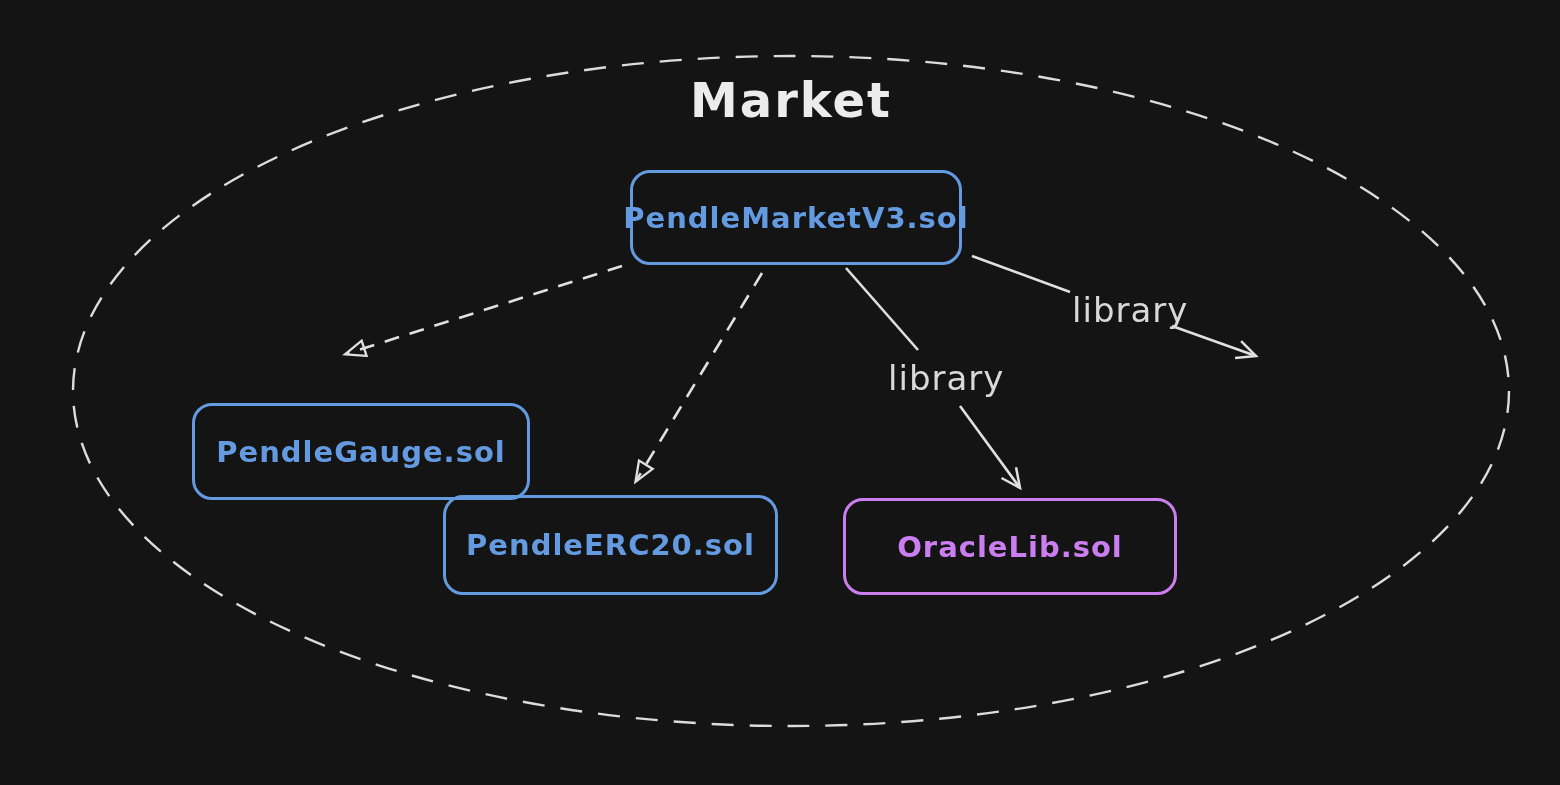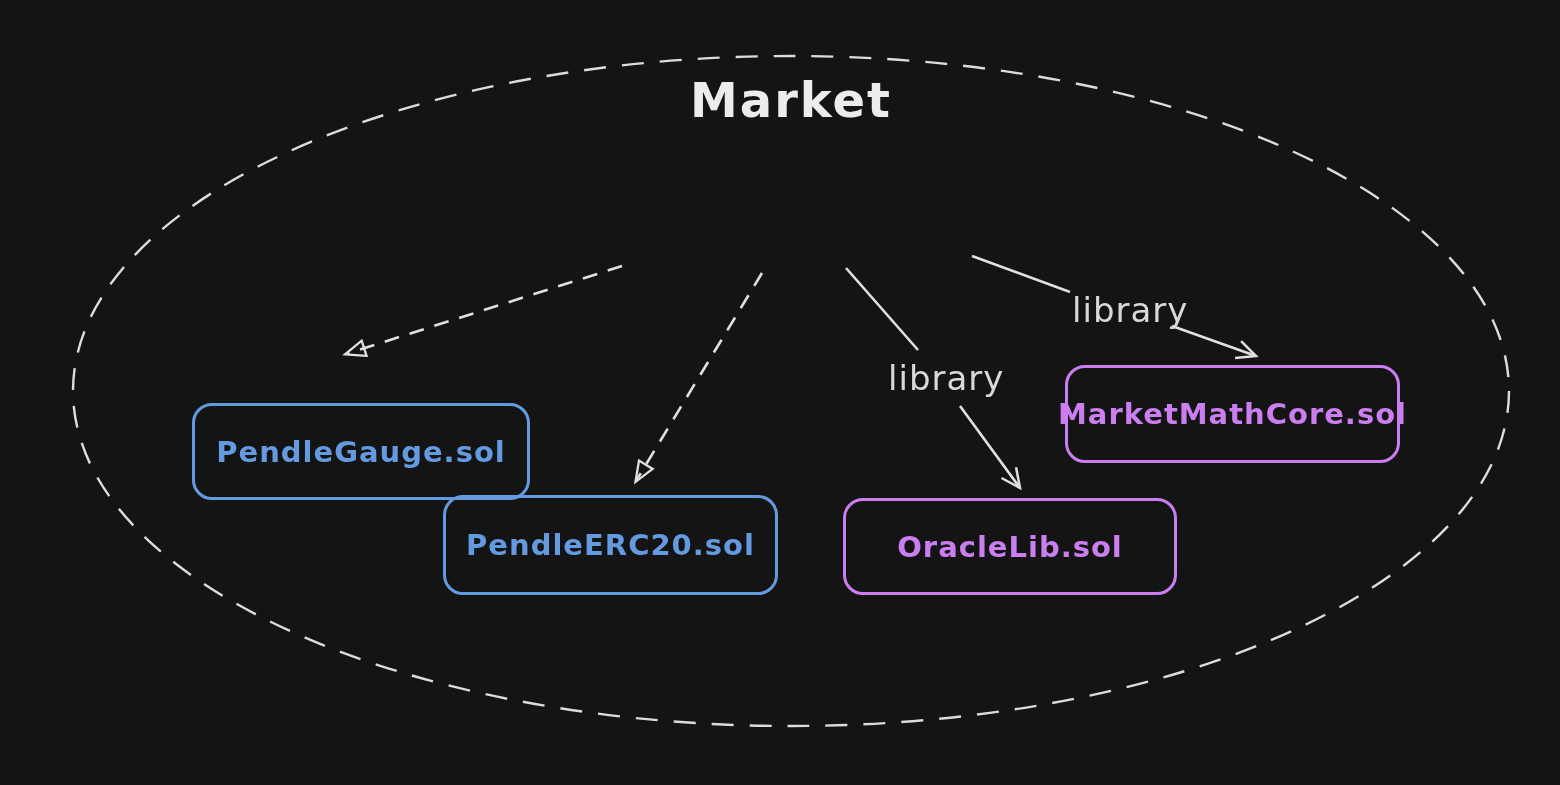--- a/index.html
+++ b/index.html
@@ -83,34 +83,34 @@
 
     <line x1="846" y1="268" x2="918" y2="350" stroke="#e0e0e0" stroke-width="2.6"></line>
     <line x1="960" y1="406" x2="1020" y2="488" stroke="#e0e0e0" stroke-width="2.6" marker-end="url(#vee)"></line>
 
     <line x1="972" y1="256" x2="1070" y2="292" stroke="#e0e0e0" stroke-width="2.6"></line>
     <line x1="1172" y1="326" x2="1256" y2="356" stroke="#e0e0e0" stroke-width="2.6" marker-end="url(#vee)"></line>
   </svg>
 
   <div class="diagram-title">Market</div>
 
+  <div class="node node-market-v3" style="--c: #649ae0;">
+    <span>PendleMarketV3.sol</span>
+  </div>
 
   <div class="node node-gauge" style="--c: #649ae0;">
     <span>PendleGauge.sol</span>
   </div>
 
   <div class="node node-erc20" style="--c: #649ae0;">
     <span>PendleERC20.sol</span>
   </div>
 
   <div class="node node-oracle" style="--c: #cb7ef0;">
     <span>OracleLib.sol</span>
   </div>
 
-  <div class="node node-mathcore" style="--c: #cb7ef0;">
-    <span>MarketMathCore.sol</span>
-  </div>
 
   <div class="edge-label edge-label-oracle">library</div>
 
   <div class="edge-label edge-label-mathcore">library</div>
 
 </div>
 
 </body></html>

